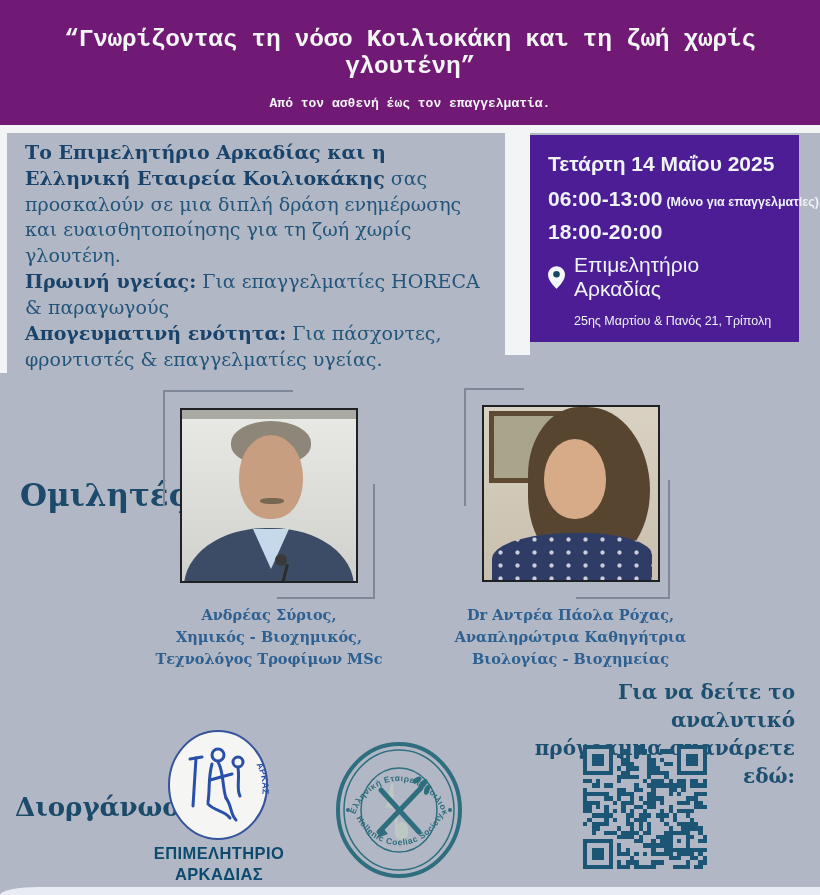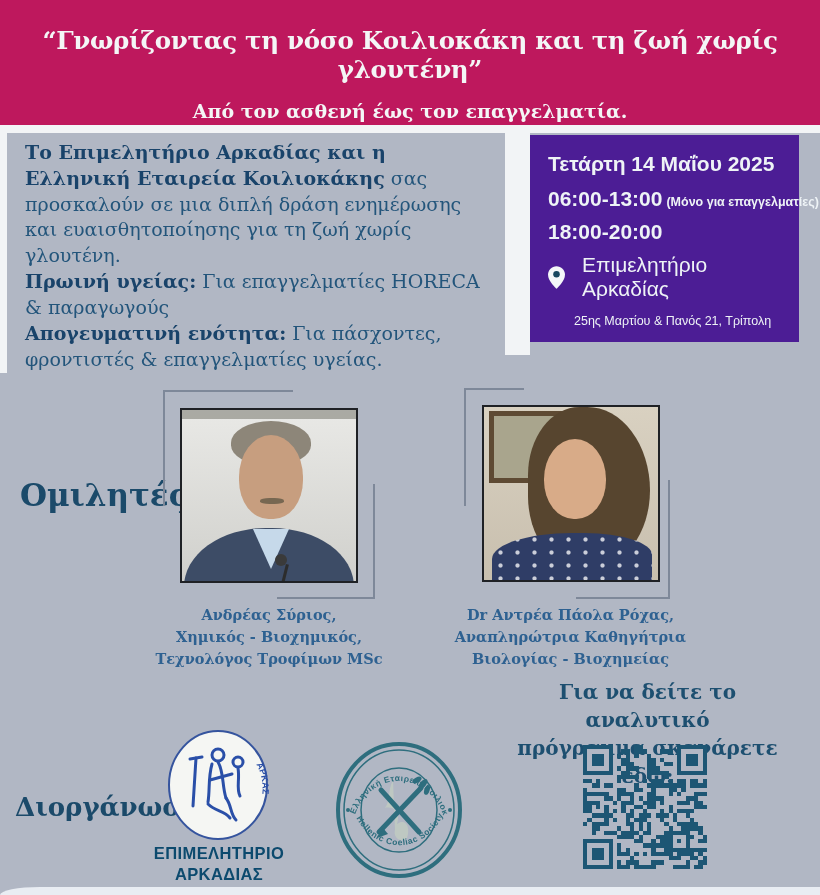--- a/index.html
+++ b/index.html
@@ -1,41 +1,41 @@
 <!DOCTYPE html>
 <html><head>
 <meta charset="utf-8">
 <style>
   html,body{margin:0;padding:0;}
   body{font-family:"DejaVu Serif", serif; background:#8e96a5;}
   .poster{position:relative;width:820px;height:895px;background:#b1b7c4;overflow:hidden;margin:0 auto;}
 
   
-  .header{position:absolute;left:0;top:0;width:820px;height:125px;background:#be185d;text-align:center;box-sizing:border-box;padding-top:26px;}
+  .header{position:absolute;left:0;top:0;width:820px;height:125px;background:#701a75;text-align:center;box-sizing:border-box;padding-top:26px;font-family:Liberation Mono, monospace;}
   .header-title{color:#f4f6f6;font-weight:700;font-size:24.5px;letter-spacing:-0.3px;margin:0;}
-  .header-subtitle{color:#f4f6f6;font-weight:700;font-size:19px;margin:16px 0 0 0;}
+  .header-subtitle{color:#f4f6f6;font-weight:700;font-size:13px;margin:16px 0 0 0;}
 
   
   .strip-top{position:absolute;left:0;top:125px;width:820px;height:8px;background:#f2f4f6;}
   .strip-left{position:absolute;left:0;top:133px;width:7px;height:240px;background:#f2f4f6;}
   .strip-gap{position:absolute;left:505px;top:133px;width:25px;height:222px;background:#f2f4f6;}
 
   
   .intro{position:absolute;left:7px;top:133px;width:498px;box-sizing:border-box;padding:7px 10px 0 18px;
          color:#23557b;font-size:19px;line-height:1.36;}
   .intro p{margin:0;}
   .intro b{color:#19436a;font-weight:700;}
 
   
   .panel{position:absolute;left:530px;top:135px;width:269px;height:207px;background:#4c1d95;box-sizing:border-box;
          padding:17px 14px 0 18px;color:#eef3f6;font-family:"Liberation Sans", sans-serif;}
   .panel-date{font-size:21px;font-weight:700;margin:0 0 11px 0;}
   .panel-time{font-size:21px;font-weight:600;margin:0 0 9px 0;white-space:nowrap;}
   .panel-time .note{font-size:12.5px;font-weight:700;margin-left:4px;}
-  .panel-venue{display:flex;align-items:center;margin:2px 0 3px 0;gap:8px;}
+  .panel-venue{display:flex;align-items:center;margin:2px 0 3px 0;}
   .panel-venue .vtext{font-size:21px;font-weight:500;margin-left:9px;}
   .panel-address{font-size:12.5px;font-weight:400;margin-left:26px;}
   .pin{width:17px;height:23px;flex:0 0 17px;}
 
   
   .speakers-label{position:absolute;left:20px;top:477px;font-size:31px;font-weight:700;color:#1b4a6a;}
   .photo{position:absolute;border:2px solid #1f2125;overflow:hidden;box-sizing:border-box;}
   .photo1{left:180px;top:408px;width:178px;height:175px;background:linear-gradient(#e9e9e6,#d0d0cc);}
   .photo2{left:482px;top:405px;width:178px;height:177px;background:linear-gradient(#d9d1c1,#c8bfae);}
   .bracket{position:absolute;}
@@ -59,21 +59,21 @@
   .m-shirt{left:71px;top:119px;width:36px;height:40px;background:#c6d9ea;clip-path:polygon(0 0,100% 0,50% 100%);}
   .m-mic{left:93px;top:144px;width:12px;height:12px;background:#3a3a3a;border-radius:50%;}
   .m-micstem{left:101px;top:154px;width:3px;height:24px;background:#2c2c2c;transform:rotate(14deg);}
   .w-paint{left:5px;top:4px;width:82px;height:72px;background:#a9a58d;border:5px solid #5e4a33;box-sizing:border-box;}
   .w-hair{left:44px;top:0px;width:122px;height:162px;background:#57452f;border-radius:45% 55% 52% 48%;}
   .w-face{left:60px;top:32px;width:62px;height:80px;background:#d8ab88;border-radius:50% 50% 48% 48%;}
   .w-top{left:8px;top:126px;width:160px;height:52px;background:#2f3d66;border-radius:50% 42% 0 0;
          background-image:radial-gradient(circle, rgba(255,255,255,.75) 1.6px, rgba(255,255,255,0) 2.6px);background-size:17px 13px;}
 
   
-  .qr-heading{position:absolute;left:500px;top:678px;width:295px;text-align:center;font-size:20px;font-weight:700;color:#1d4f70;line-height:1.4;}
+  .qr-heading{position:absolute;left:500px;top:678px;width:295px;text-align:right;font-size:20px;font-weight:700;color:#1d4f70;line-height:1.4;}
   .qr-box{position:absolute;left:583px;top:745px;width:124px;height:124px;}
 
   
   .org-label{position:absolute;left:15px;top:792px;font-size:26px;font-weight:700;color:#1b4a6a;}
   .coin{position:absolute;left:166px;top:728px;width:104px;height:114px;}
   .chamber-text{position:absolute;left:128px;top:843px;width:182px;text-align:center;
                 font-family:"Liberation Sans", sans-serif;font-size:16.5px;font-weight:700;color:#0c4a6e;line-height:1.25;letter-spacing:.4px;}
   .seal{position:absolute;left:335px;top:740px;width:128px;height:140px;}
 
   

